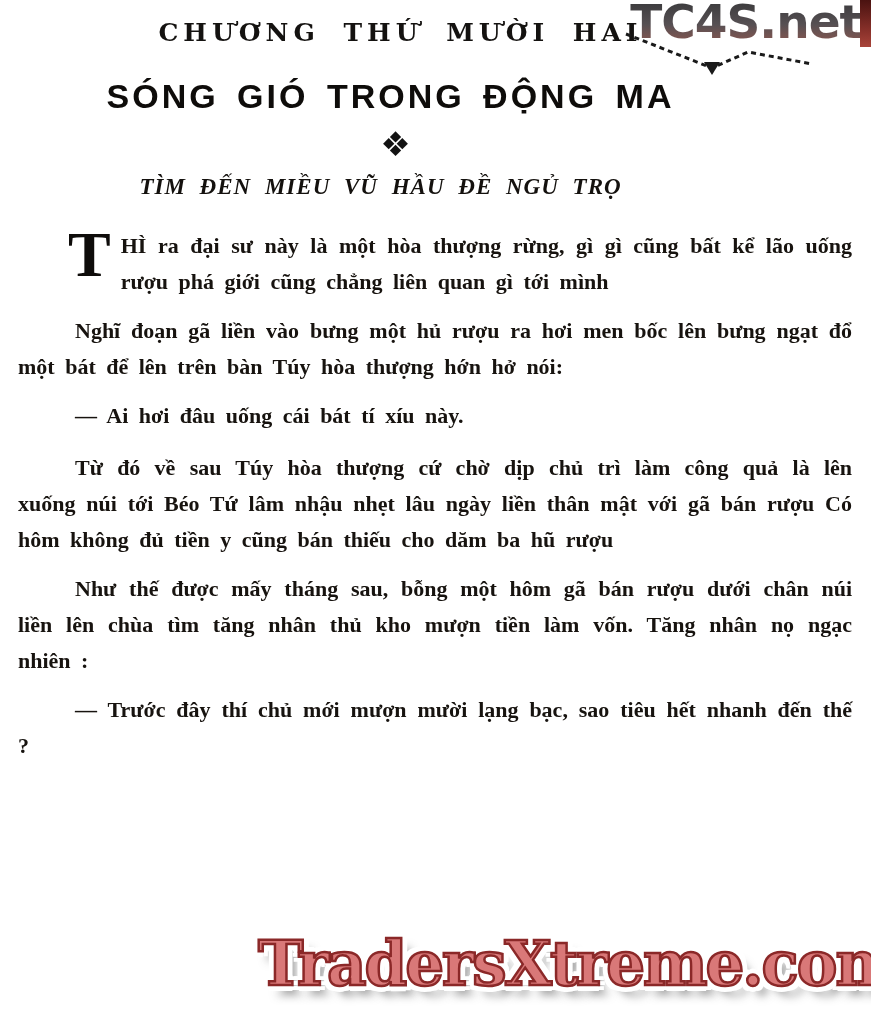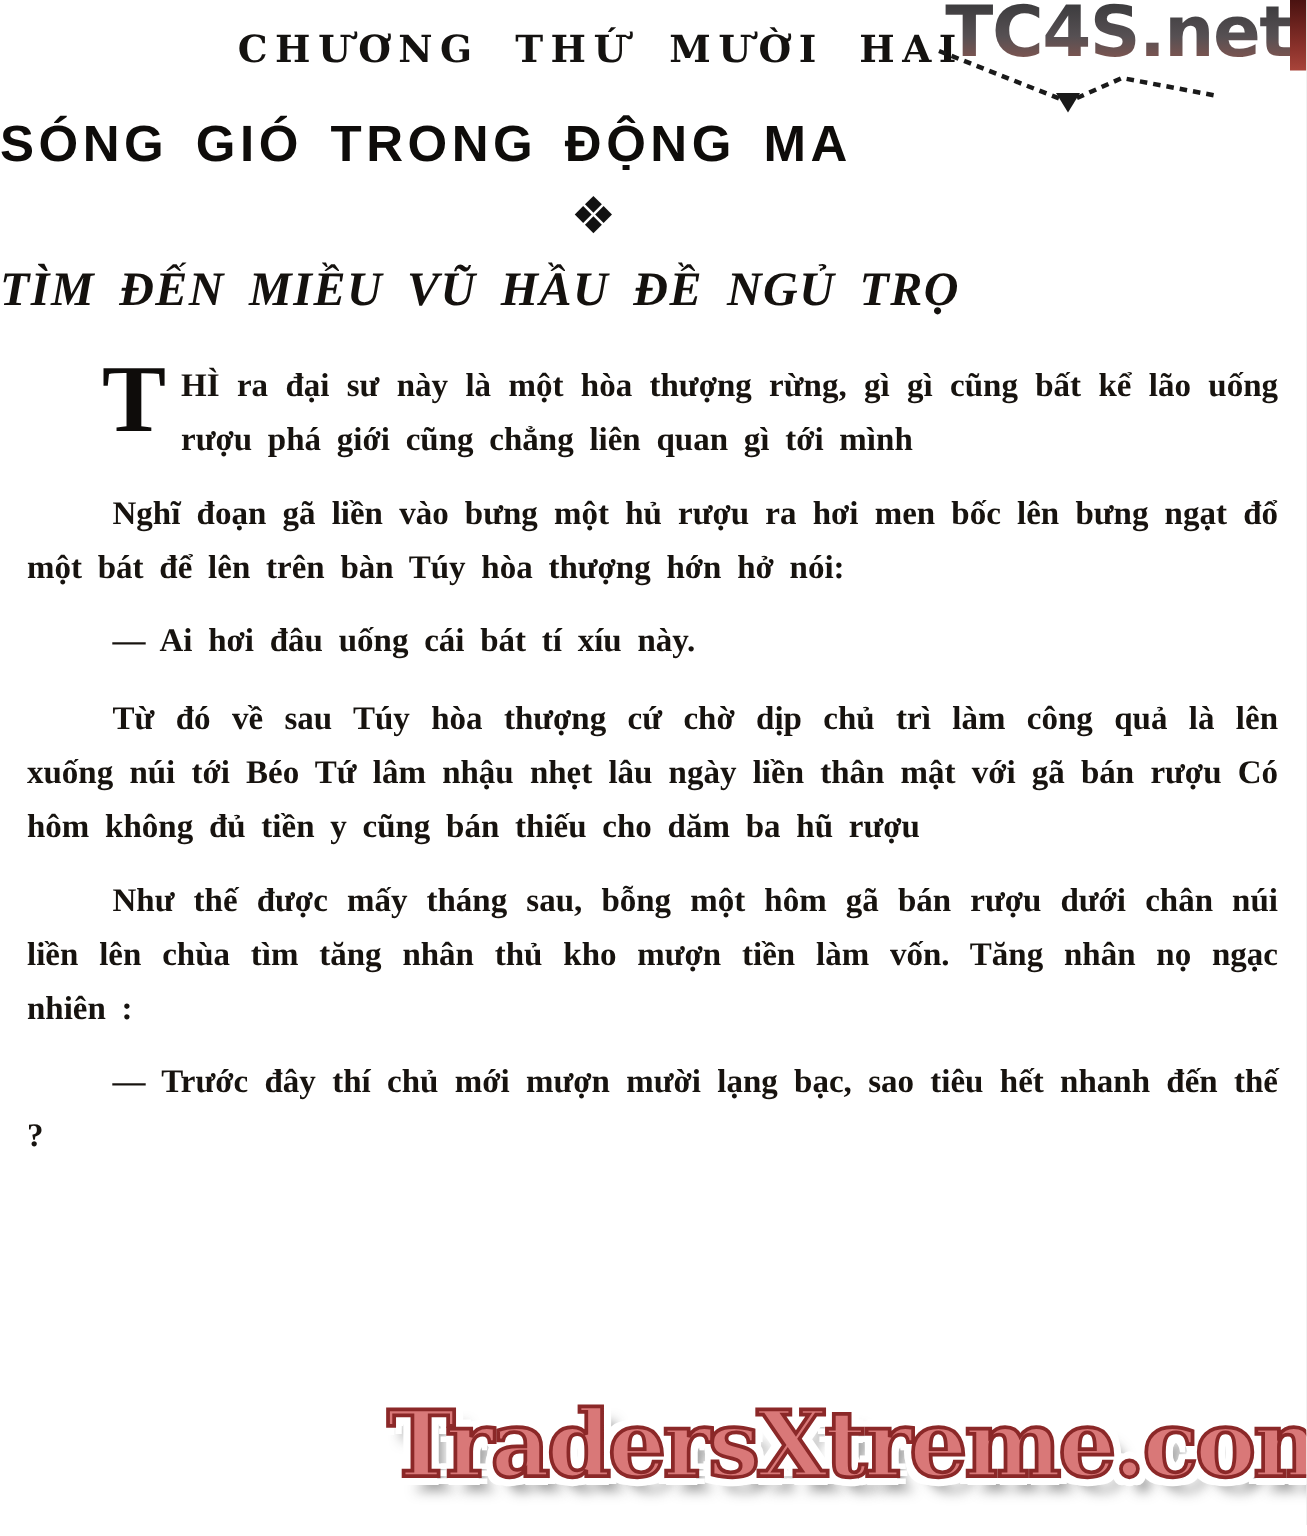--- a/index.html
+++ b/index.html
@@ -18,40 +18,42 @@
     text-align:center;
     font-family:"DejaVu Serif", serif;
     font-weight:bold;
     font-size:25px;
     letter-spacing:5px;
     word-spacing:10px;
     color:#141210;
   }
   .title {
     margin:30px 90px 0 0;
+    text-align:center;
     font-family:"Liberation Sans", sans-serif;
     font-weight:800;
     font-size:34px;
     letter-spacing:3px;
     word-spacing:6px;
     color:#0e0c0a;
   }
   .ornament {
     margin:12px 80px 0 0;
     text-align:center;
     font-size:34px;
     line-height:34px;
     color:#121212;
   }
   .subtitle {
     margin:12px 110px 0 0;
+    text-align:center;
     font-family:"Liberation Serif", serif;
     font-style:italic;
     font-weight:bold;
-    font-size:32px;
+    font-size:23px;
     letter-spacing:1px;
     word-spacing:7px;
     color:#14110e;
   }
 
   
   .body-text {
     margin-top:28px;
     padding:0 19px 0 18px;
     font-size:22px;

